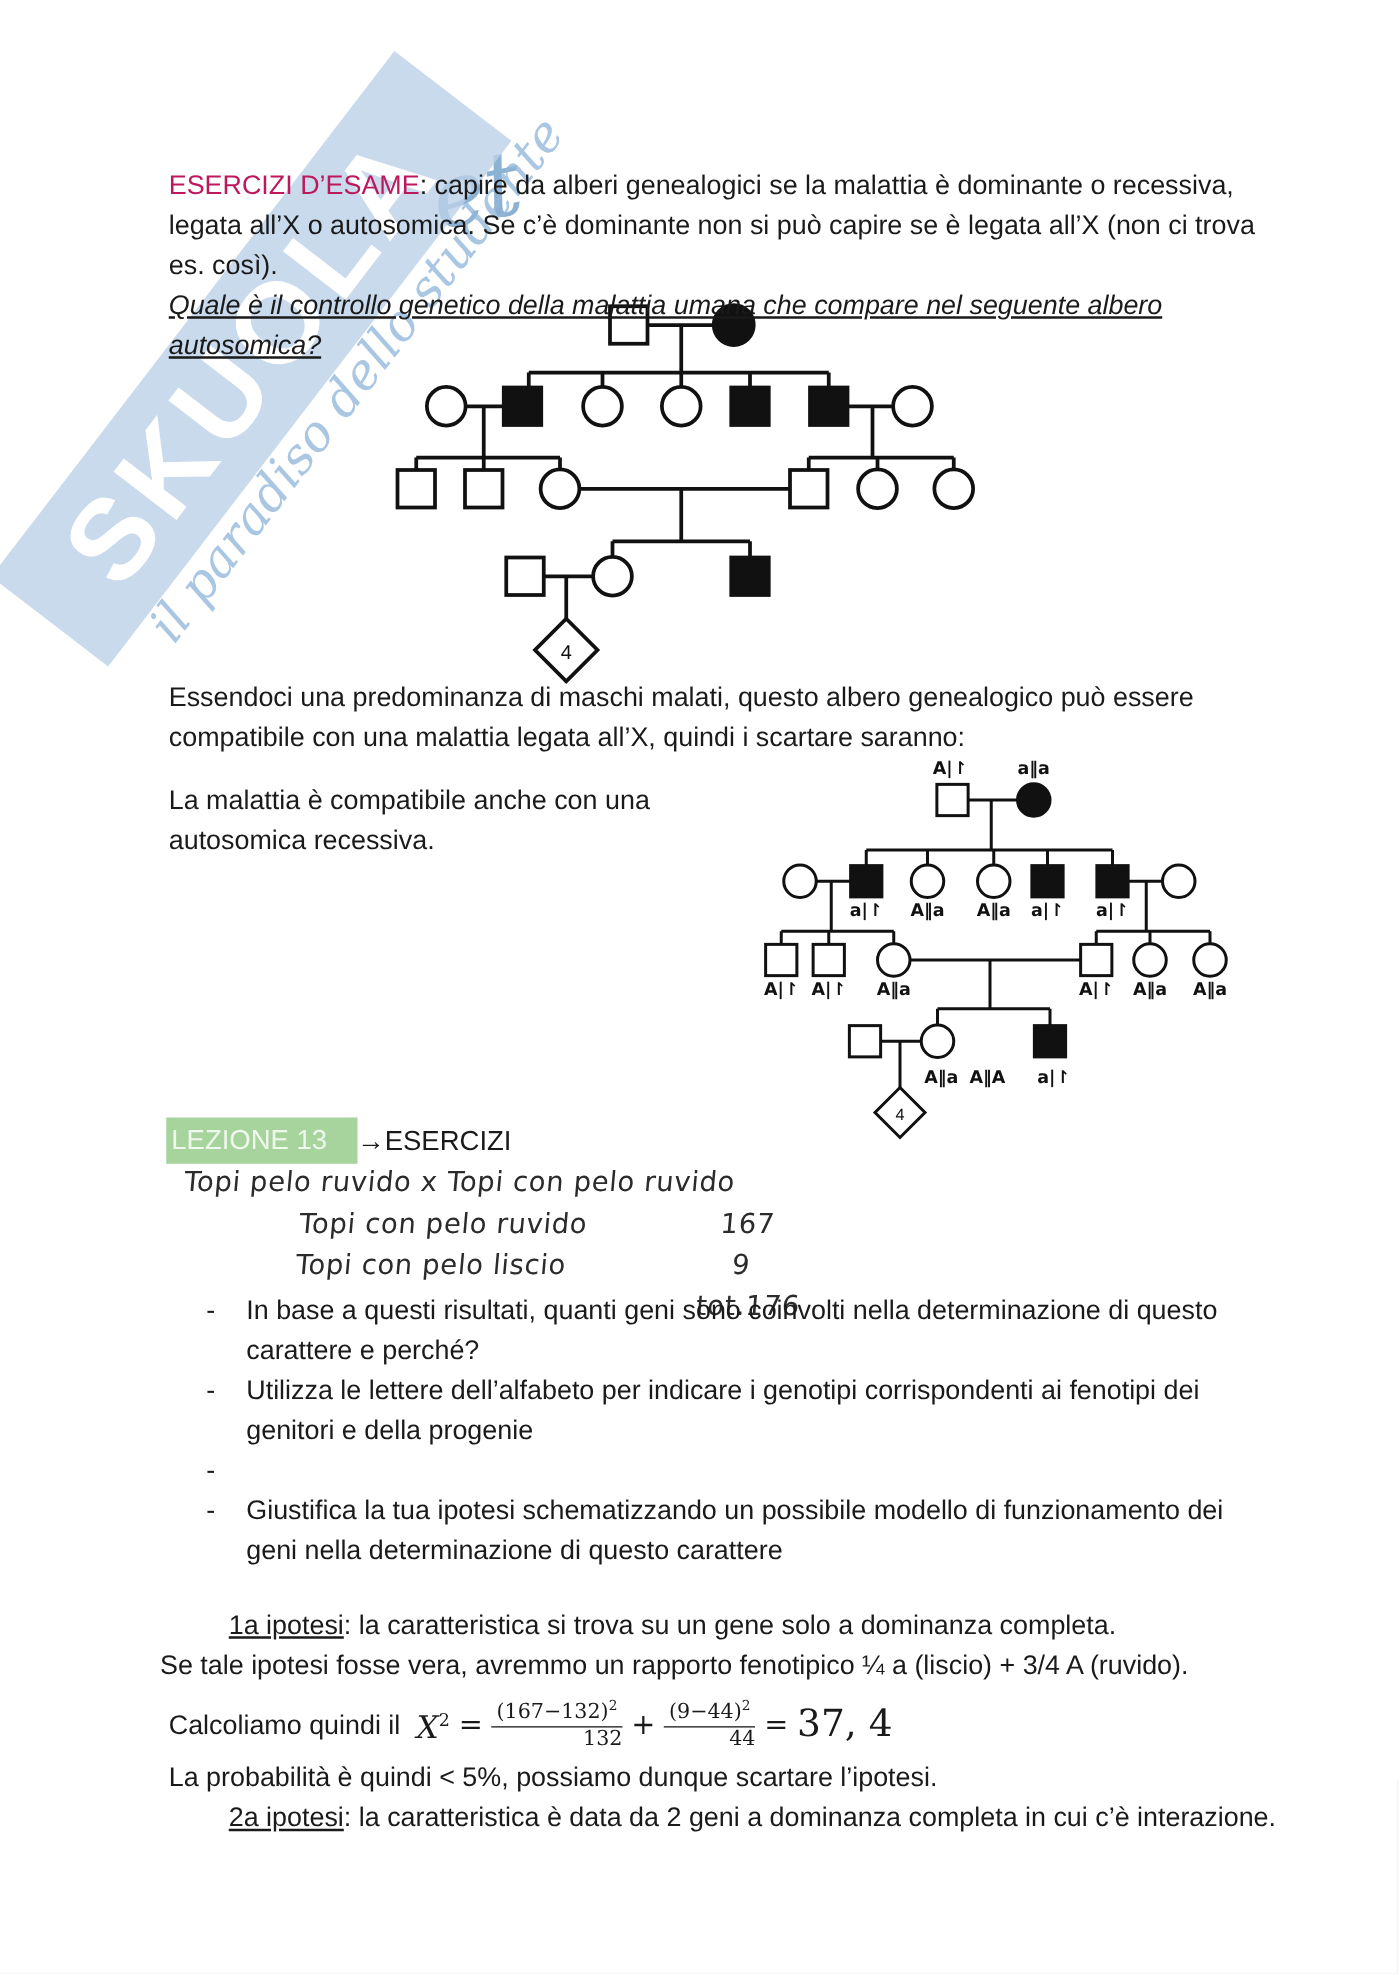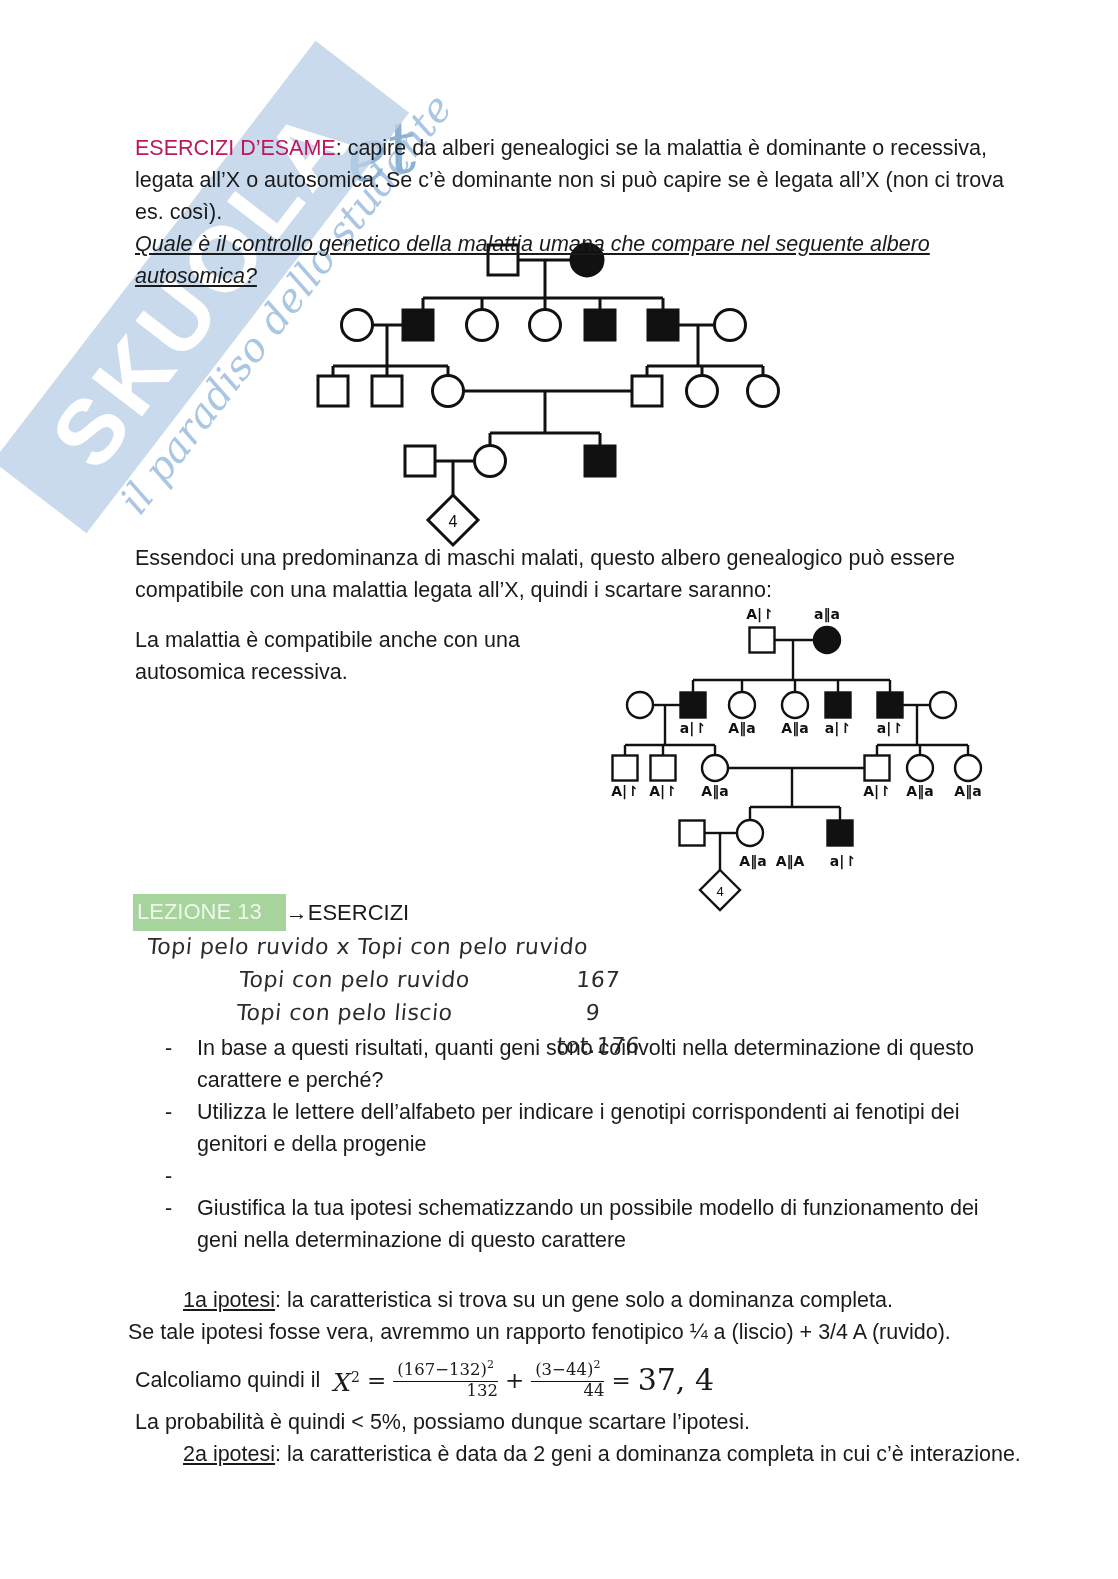--- a/index.html
+++ b/index.html
@@ -290,21 +290,21 @@
   <div class="t formula" style="left:135px;top:1350px;">
     <span>Calcoliamo quindi il&nbsp;</span>
     <span class="math mvar"><span>X</span><sup>2</sup></span>
     <span class="math meq">=</span>
     <span class="frac math">
       <span class="num"><span>(167−132)</span><sup>2</sup></span>
       <span class="den">132</span>
     </span>
     <span class="math meq">+</span>
     <span class="frac math">
-      <span class="num"><span>(3−44)</span><sup>2</sup></span>
+      <span class="num"><span>(9−44)</span><sup>2</sup></span>
       <span class="den">44</span>
     </span>
     <span class="math meq">=</span>
     <span class="math mres">37, 4</span>
   </div>
 
   <div class="t" style="left:135px;top:1406px;">
     <div class="line">La probabilità è quindi &lt; 5%, possiamo dunque scartare l’ipotesi.</div>
   </div>
   <div class="t" style="left:135px;top:1438px;">

